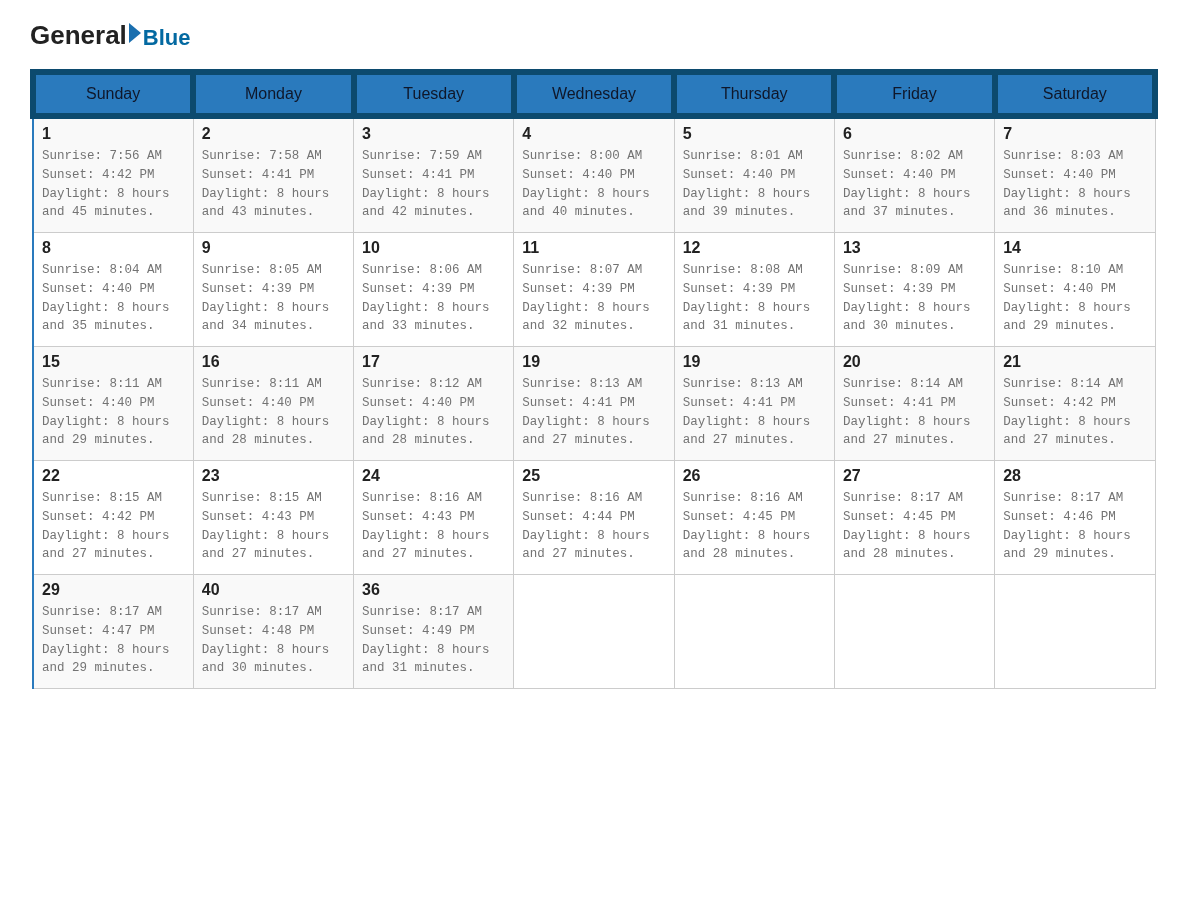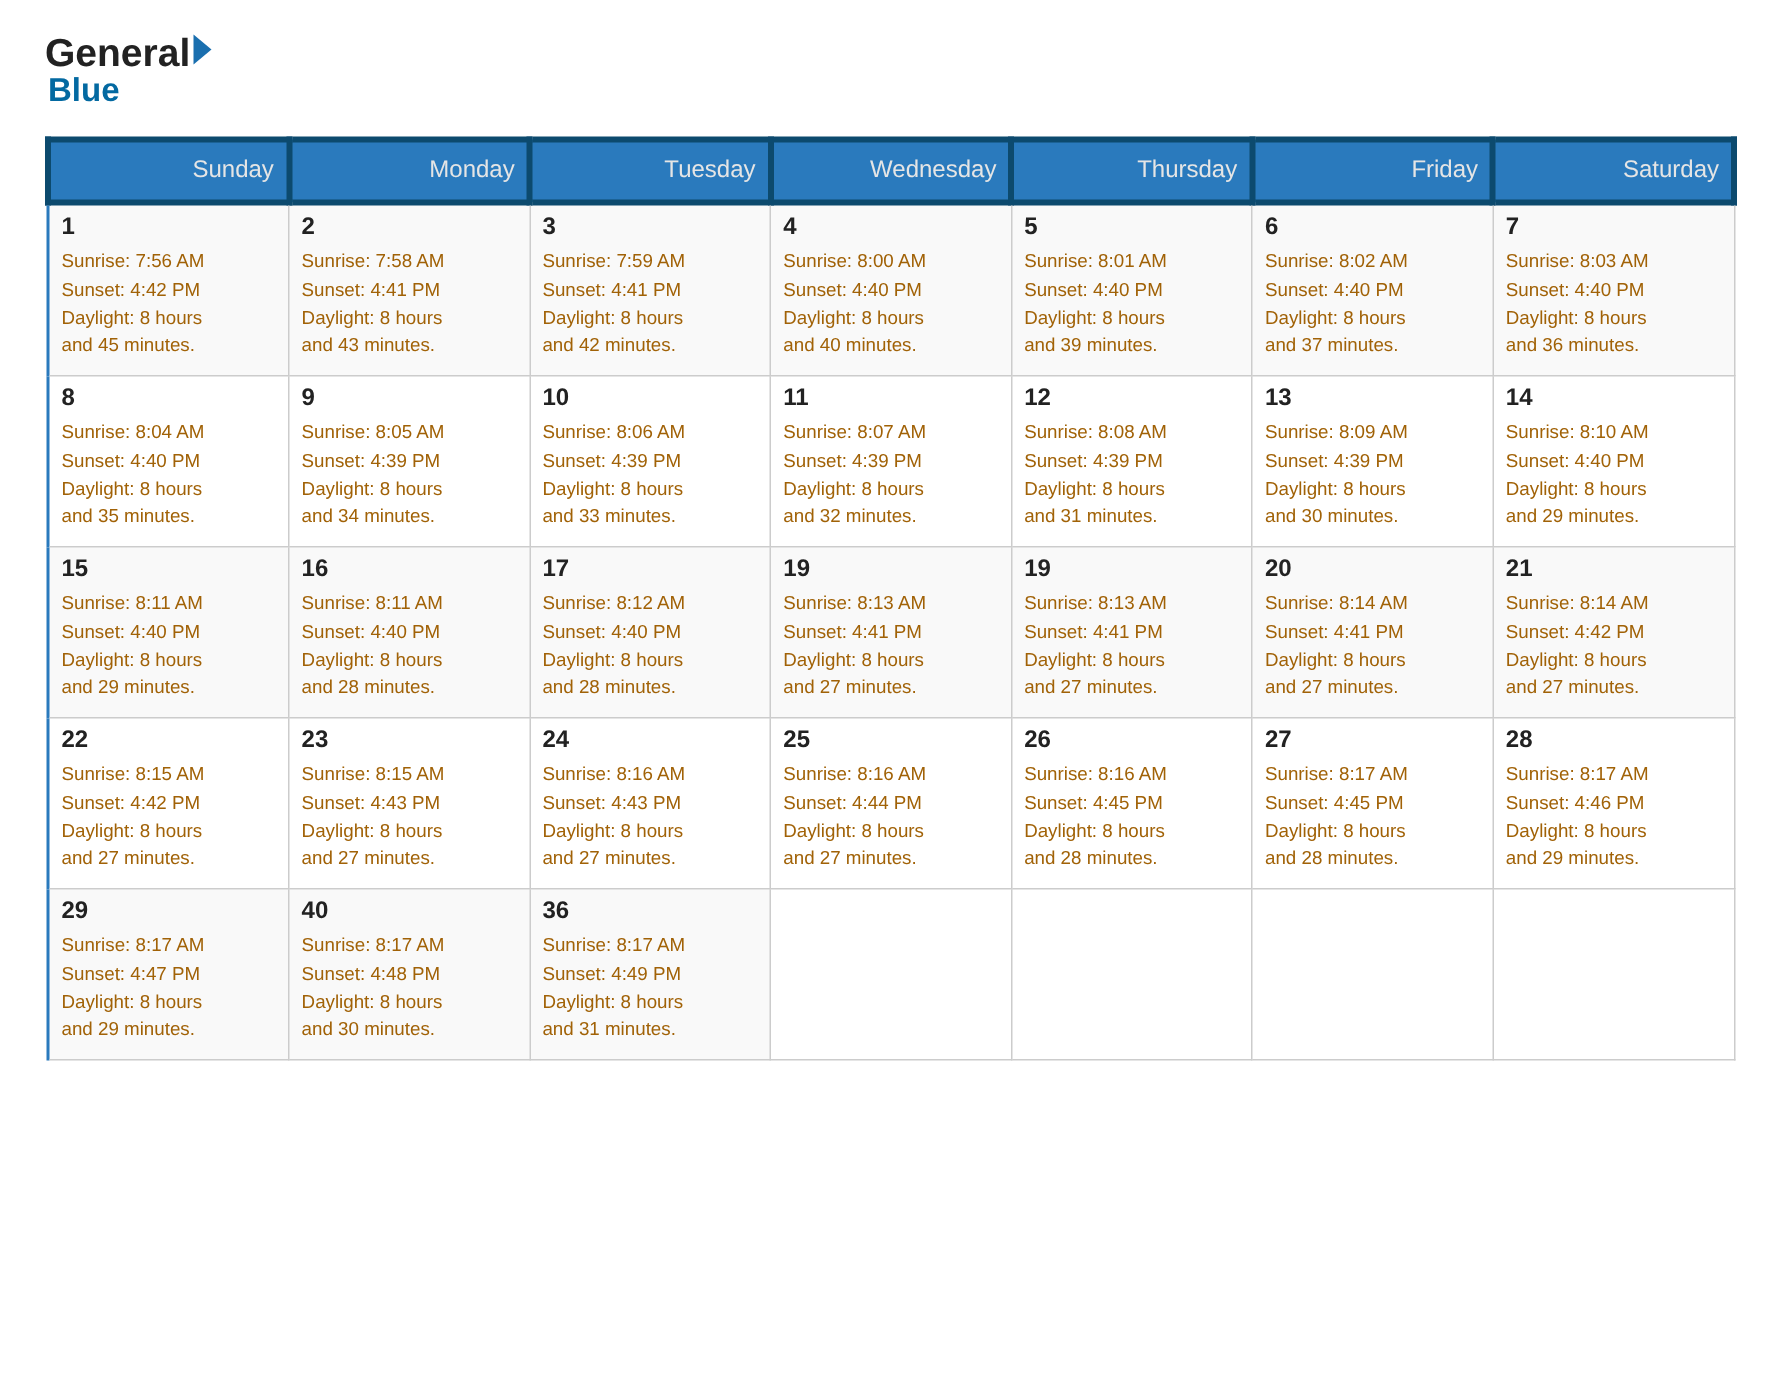--- a/index.html
+++ b/index.html
@@ -12,22 +12,22 @@
       padding: 20px 30px;
     }
     .header-area {
       display: flex;
       justify-content: space-between;
       align-items: flex-start;
       margin-bottom: 18px;
     }
     .logo {
       display: flex;
-      flex-direction: column;
-      align-items: flex-start;
+      flex-direction: row;
+      align-items: flex-end;
     }
     .logo-text {
       display: flex;
       align-items: center;
       font-size: 26px;
       font-weight: bold;
       color: #222;
     }
     .logo-general { color: #222; }
     .logo-triangle {
@@ -61,26 +61,26 @@
       color: #444;
       margin-top: 4px;
     }
     table {
       width: 100%;
       border-collapse: collapse;
       font-size: 13px;
     }
     thead tr th {
       background-color: #2a7abd;
-      color: #e5e5e5;
+      color: #0f172a;
       padding: 10px 8px;
-      text-align: right;
+      text-align: center;
       font-size: 16px;
       font-weight: normal;
-      border: 4px solid #0c4a6e;
+      border: 6px solid #0c4a6e;
     }
     tbody tr td {
       vertical-align: top;
       padding: 6px 8px 10px 8px;
       border: 1px solid #ccc;
       width: 14.28%;
       background: #fff;
     }
     tbody tr:nth-child(odd) td {
       background: #f9f9f9;
@@ -90,22 +90,23 @@
     }
     .day-number {
       font-size: 16px;
       font-weight: bold;
       color: #222;
       display: block;
       margin-bottom: 4px;
     }
     .day-info {
       font-size: 12.5px;
-      color: #a16207;
+      color: #737373;
       line-height: 1.5;
+      font-family: Liberation Mono, monospace;
     }
     .empty-cell {
       background: #fff !important;
       border: 1px solid #ccc;
     }
     tbody tr td.empty-cell {
       background: #fff;
     }
   </style>
 </head>

